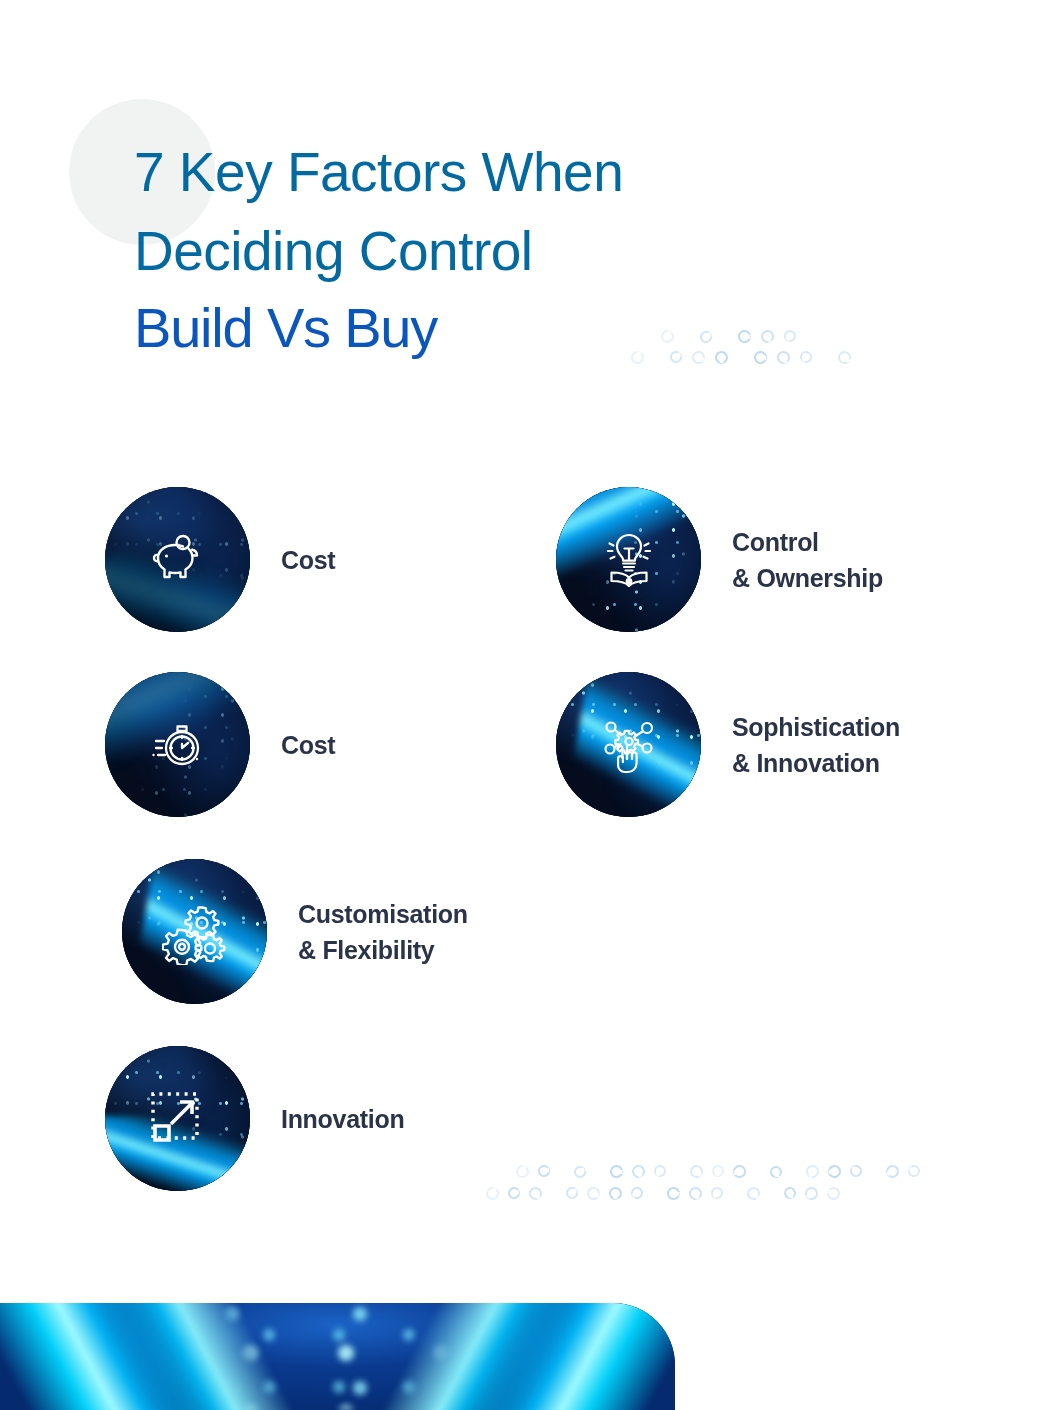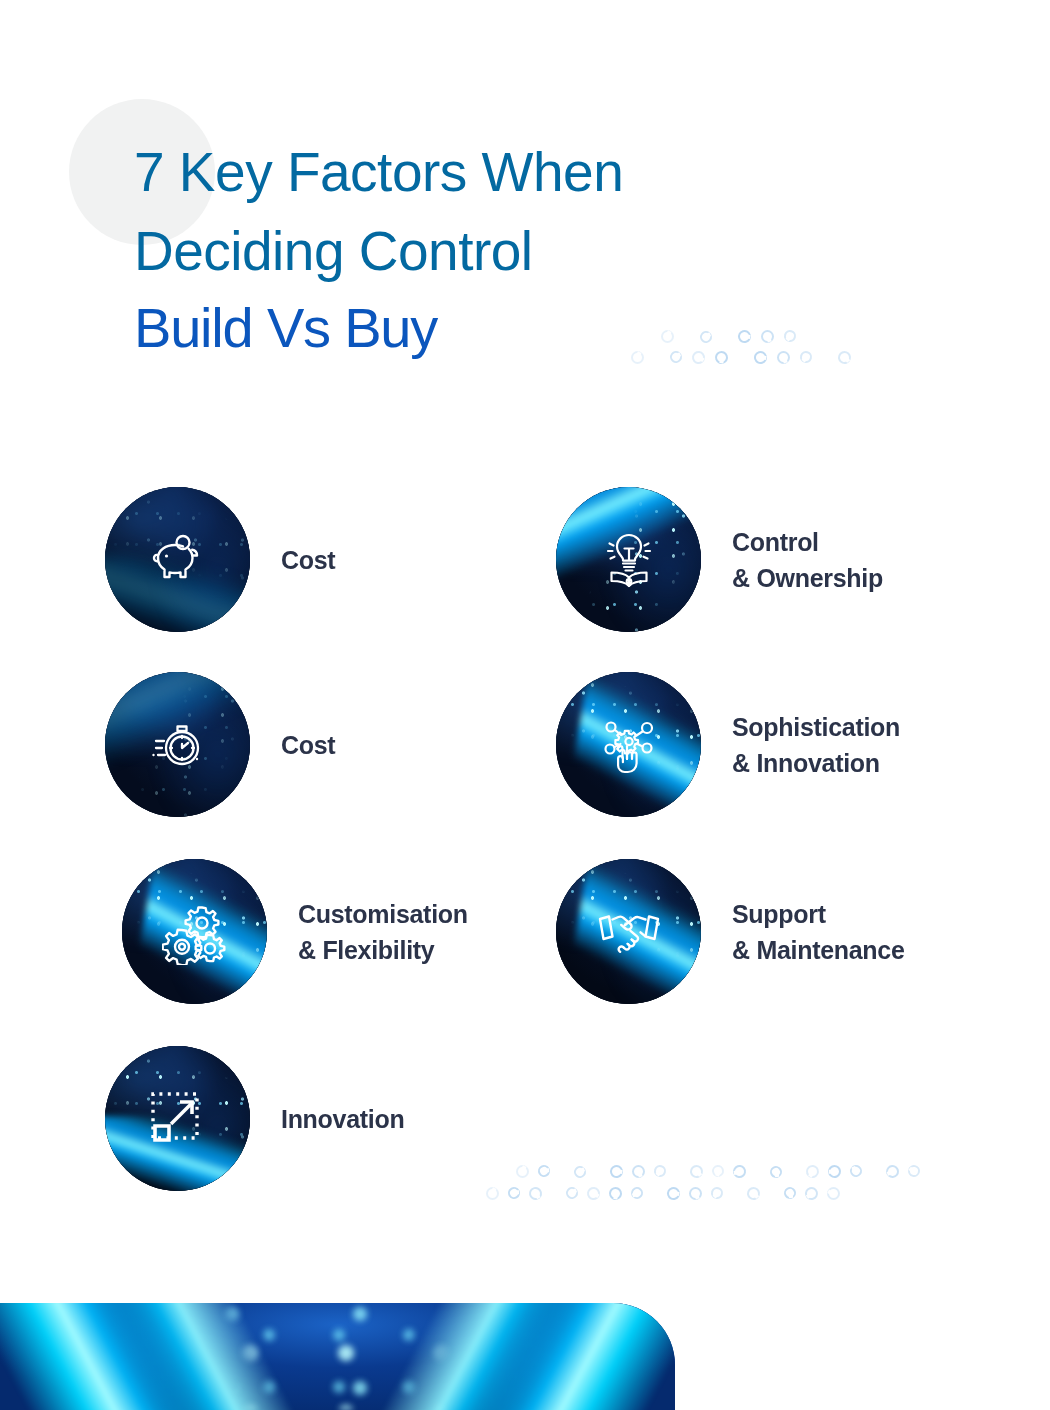--- a/index.html
+++ b/index.html
@@ -332,41 +332,20 @@
           <circle cx="20" cy="47.8" r="7"></circle>
           <circle cx="20" cy="47.8" r="3"></circle>
           <path d="M48 36l3.2.6.8 3.6 2.6 1 3-2.1 2.2 2.2-2.1 3 1 2.6 3.6.8V51l-3.6.8-1 2.6 2.1 3-2.2 2.2-3-2.1-2.6 1-.8 3.6H48l-3.2-.6-.8-3.6-2.6-1-3 2.1-2.2-2.2 2.1-3-1-2.6-3.6-.8v-3.2l3.6-.8 1-2.6-2.1-3 2.2-2.2 3 2.1 2.6-1 .8-3.6z"></path>
           <circle cx="48" cy="49.5" r="5"></circle>
         </svg>
       </div>
       <div class="flabel">Customisation
 &amp; Flexibility</div>
     </div>
 
-    <div class="factor" style="left:556px; top:859px;">
-      <div class="circle v-right v-dim">
-        <div class="bg"></div>
-          <div class="smoke"></div>
-          <div class="glow"></div>
-          <div class="speck"></div>
-        <svg width="70" height="70" viewBox="0 0 70 70" fill="none" stroke="#fff" stroke-width="2.4" stroke-linecap="round" stroke-linejoin="round">
-          <path d="M6 22l9-2.5 3.5 20L9.5 42z"></path>
-          <path d="M64 22l-9-2.5-3.5 20 9 2.5z"></path>
-          <path d="M18.5 22.5l6-2.5c2-.8 3.6-.4 5 .8l7 6.2c1.5 1.3 1.4 3.3-.1 4.6-1.4 1.2-3.5 1.2-5-.1l-4.2-3.6"></path>
-          <path d="M51.5 22.5L45 20.3c-1.8-.6-3.3-.3-4.7.7l-9.6 7.3"></path>
-          <path d="M36.5 33.8l6.5 5.6c1.3 1.1 1.4 2.9.3 4.1-1.1 1.2-3 1.3-4.3.2l-1.3-1.1"></path>
-          <path d="M37.7 42.6l1.6 1.4c1.3 1.1 1.4 2.9.3 4.1-1.1 1.2-3 1.3-4.3.2l-1.6-1.4"></path>
-          <path d="M33.7 46.9l.9.8c1.2 1 1.3 2.7.3 3.8-1 1.1-2.8 1.2-4 .2l-1-.8"></path>
-          <path d="M29.9 50.7l-.6-.5c-1.2-1-3-.9-4 .3-1 1.1-.9 2.8.3 3.8l.6.5"></path>
-          <path d="M51 39.2l-4.5-3.9"></path>
-        </svg>
-      </div>
-      <div class="flabel">Support
-&amp; Maintenance</div>
-    </div>
 
     <div class="factor" style="left:105px; top:1046px;">
       <div class="circle v-dim">
         <div class="bg"></div>
           <div class="smoke"></div>
           <div class="glow"></div>
           <div class="speck"></div>
         <svg width="62" height="62" viewBox="0 0 62 62" fill="none" stroke="#fff" stroke-width="3.4" stroke-linecap="butt" stroke-linejoin="miter">
           <path d="M6 50V6h44v44H6z" stroke-dasharray="3 5.4"></path>
           <path d="M8 38h14v14H8z" stroke-width="3.6" stroke-dasharray="0"></path>

